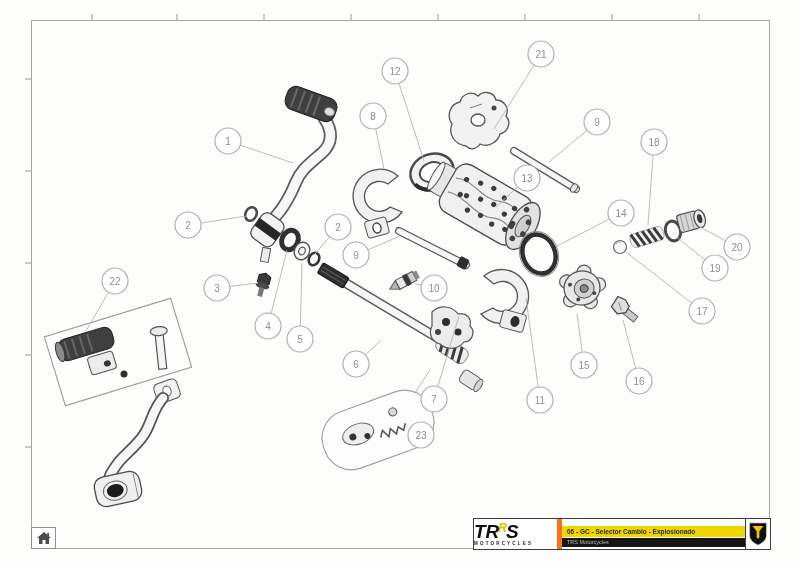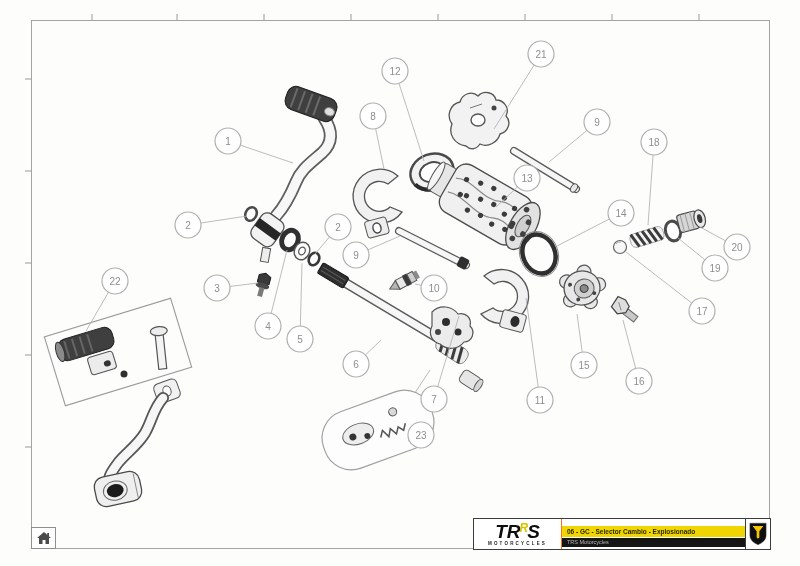--- a/index.html
+++ b/index.html
@@ -5,22 +5,22 @@
   html,body{margin:0;padding:0;background:#ffffff;}
   .page{position:relative;width:800px;height:566px;background:#fdfdfc;overflow:hidden;
         font-family:"Liberation Sans",sans-serif;}
   .frame{position:absolute;left:31px;top:20px;width:739px;height:529px;
          border:1px solid #a3a3a3;box-sizing:border-box;background:transparent;}
   #drawing-svg{position:absolute;left:0;top:0;filter:blur(.3px);}
   .home-btn{position:absolute;left:31px;top:527px;width:25px;height:22px;box-sizing:border-box;
             border:1px solid #8f8f8f;background:#fff;display:flex;align-items:center;justify-content:center;}
   .titleblock{position:absolute;left:473px;top:518px;width:298px;height:32px;box-sizing:border-box;
               border:1px solid #3c3c3c;background:#fff;display:flex;z-index:5;}
-  .tb-logo{width:88px;box-sizing:border-box;border-right:1px solid #f97316;display:flex;
-           flex-direction:column;align-items:center;justify-content:center;line-height:1;}
+  .tb-logo{width:88px;box-sizing:border-box;border-right:5px solid #f97316;display:flex;
+           flex-direction:column;align-items:flex-start;justify-content:center;line-height:1;}
   .tb-brand{font-size:19px;font-weight:bold;font-style:italic;color:#0d0d0d;letter-spacing:0;}
   .tb-brand .accent{color:#d9c400;font-size:12px;vertical-align:top;margin:0 -1px;}
   .tb-sub{font-size:4.5px;letter-spacing:2.2px;color:#1c1c1c;font-weight:bold;margin-top:1.5px;}
   .tb-mid{flex:1;box-sizing:border-box;border-right:1px solid #3c3c3c;display:flex;
           flex-direction:column;justify-content:flex-end;padding-bottom:2px;}
   .bar-yellow{height:11px;background:#f0d500;color:#2c2a00;font-size:6.5px;font-weight:bold;
               line-height:11px;padding-left:5px;white-space:nowrap;overflow:hidden;}
   .bar-black{height:9px;background:#151515;color:#b9b9b9;font-size:5.5px;line-height:9px;
              padding-left:5px;white-space:nowrap;overflow:hidden;margin-top:1px;}
   .tb-shield{width:24px;display:flex;align-items:center;justify-content:center;}

